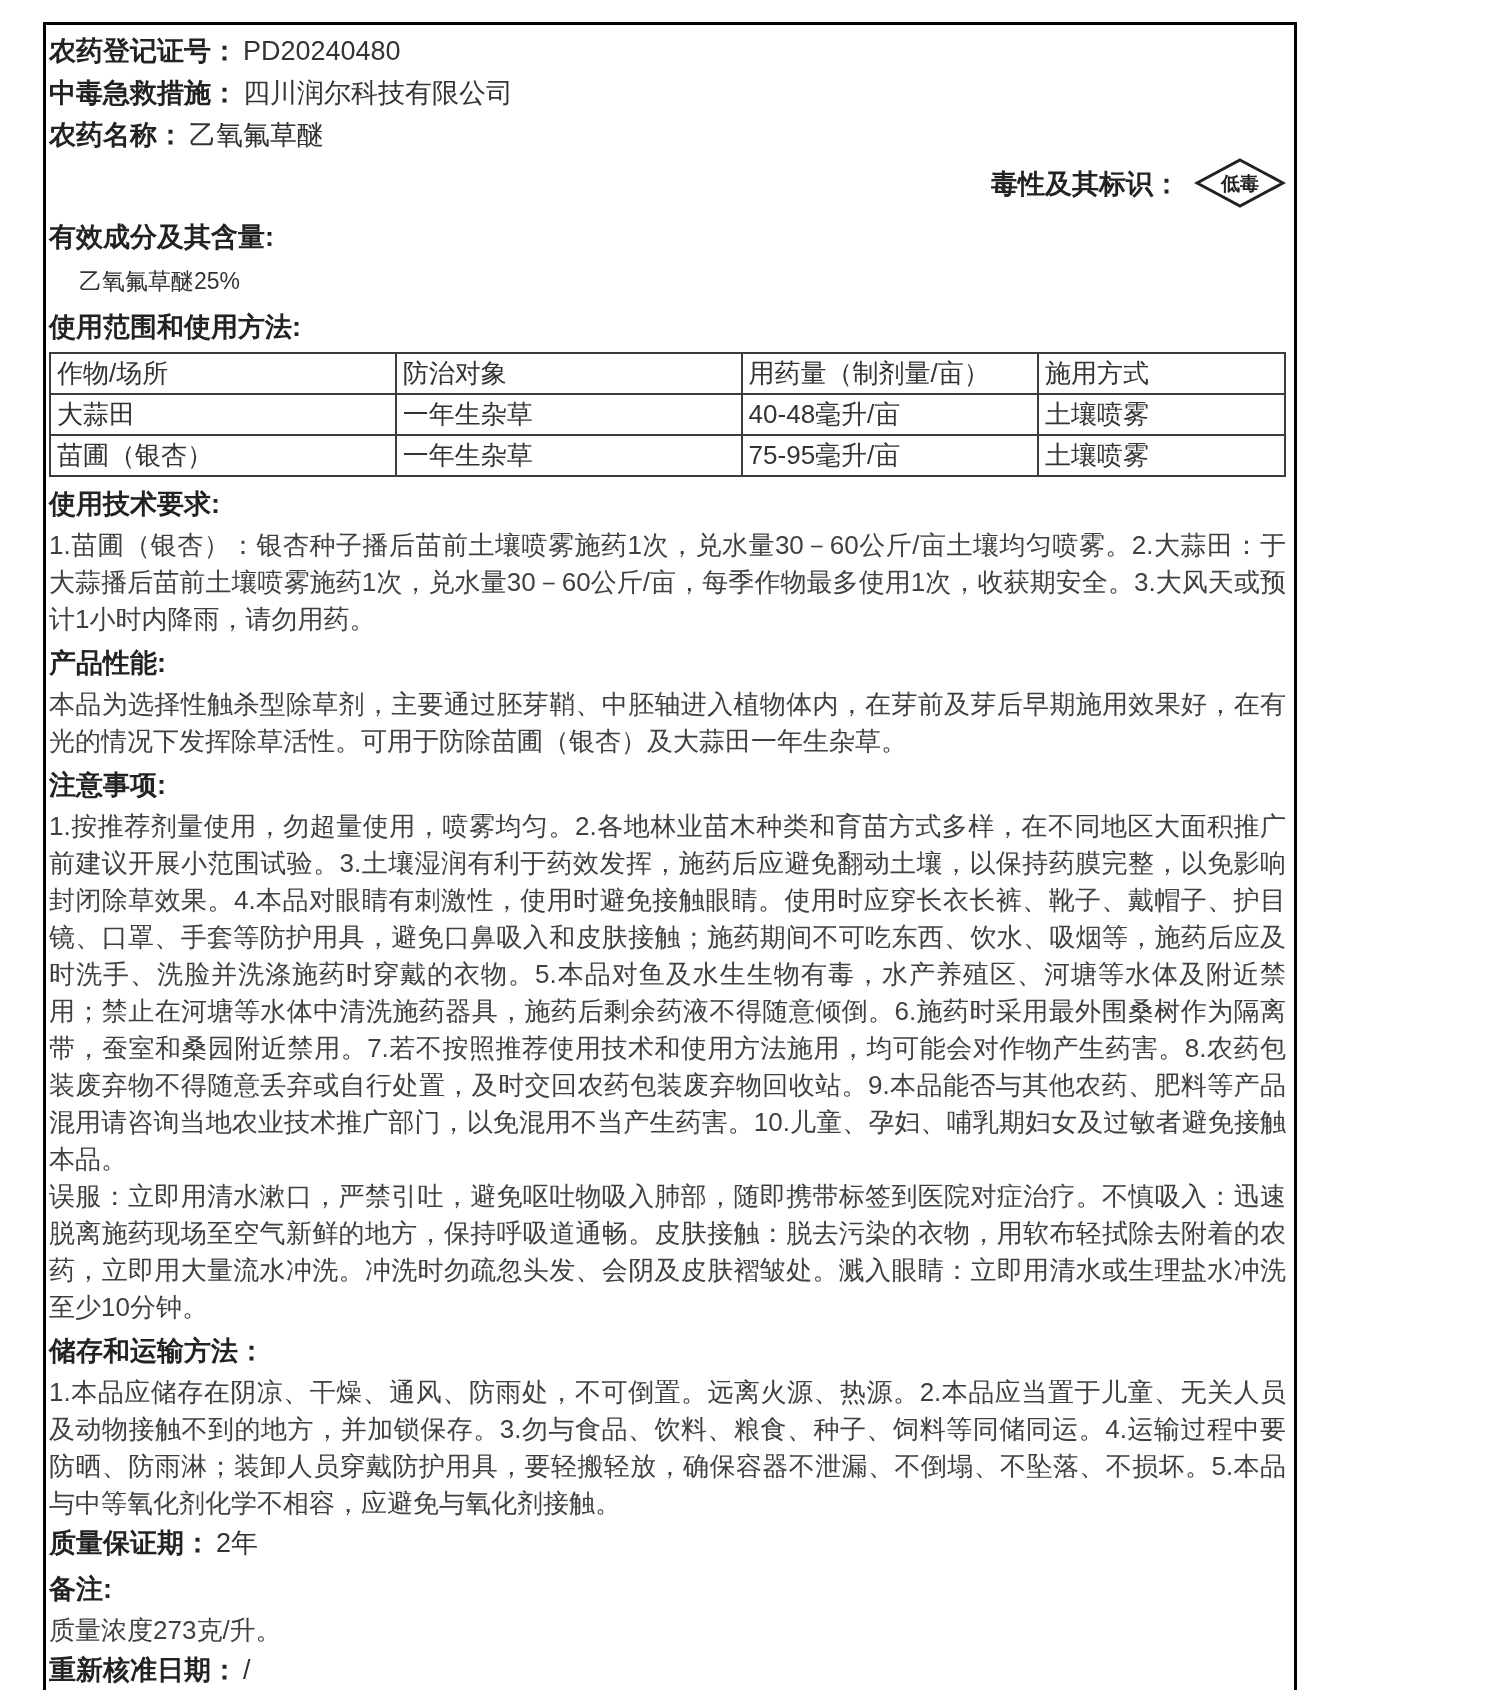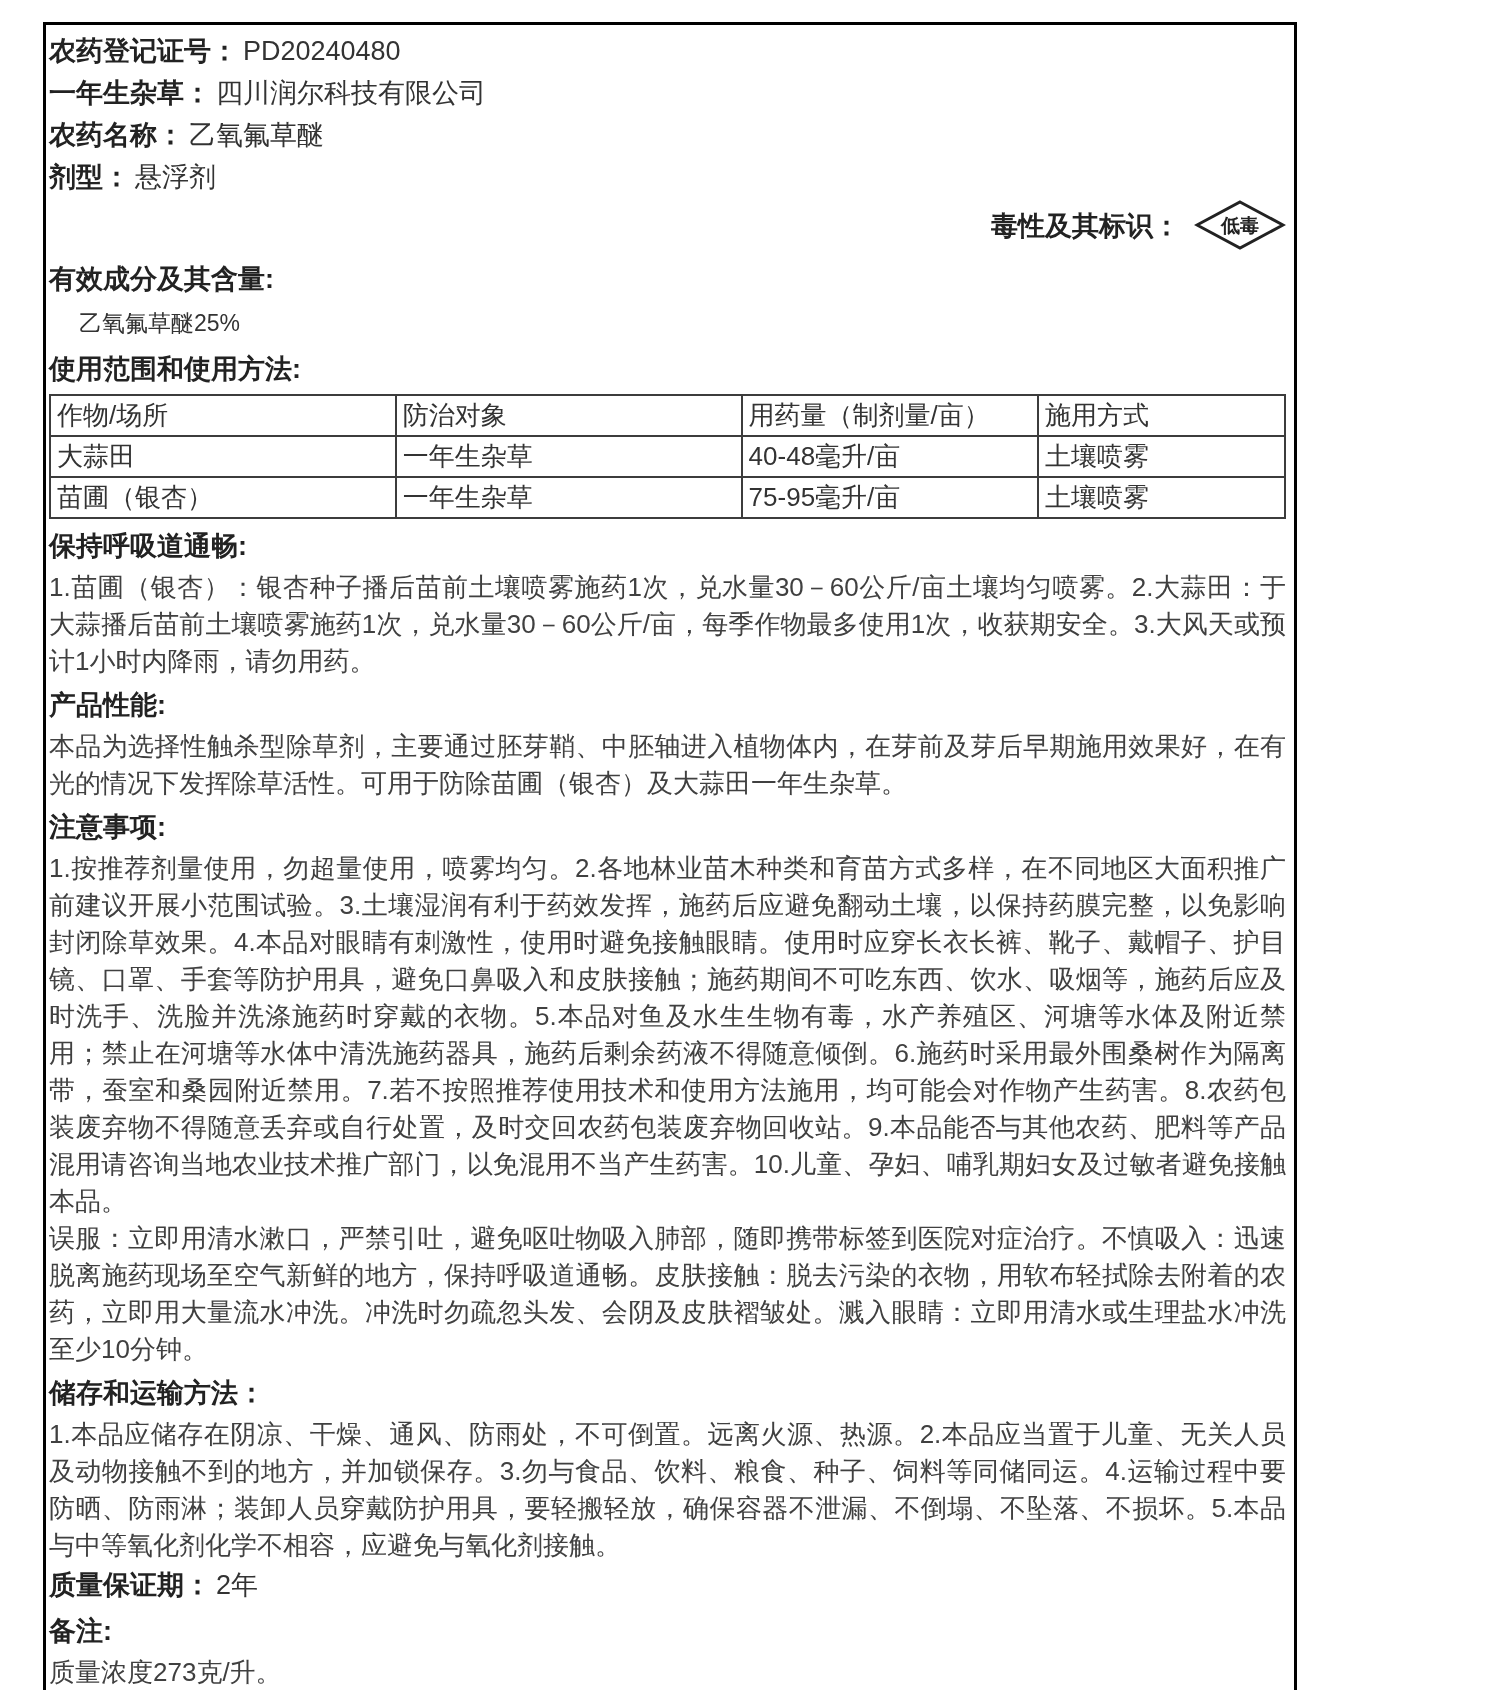--- a/index.html
+++ b/index.html
@@ -69,25 +69,24 @@
   .col1 { width: 28%; } .col2 { width: 28%; margin-left: 36px; } .col3 { width: 24%; } .col4 { width: 20%; }
   .diamond-text { font-weight: bold; font-size: 19px; fill: #222222; }
 </style>
 </head>
 <body>
 
 <div class="content-box">
 
   <p class="field"><b>农药登记证号：</b><span class="val">PD20240480</span></p>
 
-  <p class="field"><b>一年生杂草：</b><span class="val">四川润尔科技有限公司</span></p>
+  <p class="field"><b>中毒急救措施：</b><span class="val">四川润尔科技有限公司</span></p>
 
   <p class="field"><b>农药名称：</b><span class="val">乙氧氟草醚</span></p>
 
-  <p class="field"><b>剂型：</b><span class="val">悬浮剂</span></p>
 
   <p class="field tox-row"><b>毒性及其标识：</b><svg width="92" height="52" viewBox="0 0 92 52">
         <polygon points="46,3 89,26 46,49 3,26" fill="#ffffff" stroke="#222222" stroke-width="3"></polygon>
         <text class="diamond-text" x="46" y="33" text-anchor="middle">低毒</text>
       </svg></p>
 
   <h3>有效成分及其含量:</h3>
   <p class="indent-line">乙氧氟草醚25%</p>
 
   <h3>使用范围和使用方法:</h3>
@@ -109,21 +108,21 @@
     <tr>
       <td>苗圃（银杏）</td>
       <td>一年生杂草</td>
       <td>75-95毫升/亩</td>
       <td>土壤喷雾</td>
     </tr>
   </tbody>
     </table>
 
   <section>
-    <h3>保持呼吸道通畅:</h3>
+    <h3>使用技术要求:</h3>
     <p class="body-text">1.苗圃（银杏）：银杏种子播后苗前土壤喷雾施药1次，兑水量30－60公斤/亩土壤均匀喷雾。2.大蒜田：于大蒜播后苗前土壤喷雾施药1次，兑水量30－60公斤/亩，每季作物最多使用1次，收获期安全。3.大风天或预计1小时内降雨，请勿用药。</p>
   </section>
 
   <section>
     <h3>产品性能:</h3>
     <p class="body-text">本品为选择性触杀型除草剂，主要通过胚芽鞘、中胚轴进入植物体内，在芽前及芽后早期施用效果好，在有光的情况下发挥除草活性。可用于防除苗圃（银杏）及大蒜田一年生杂草。</p>
   </section>
 
   <section>
     <h3>注意事项:</h3>

